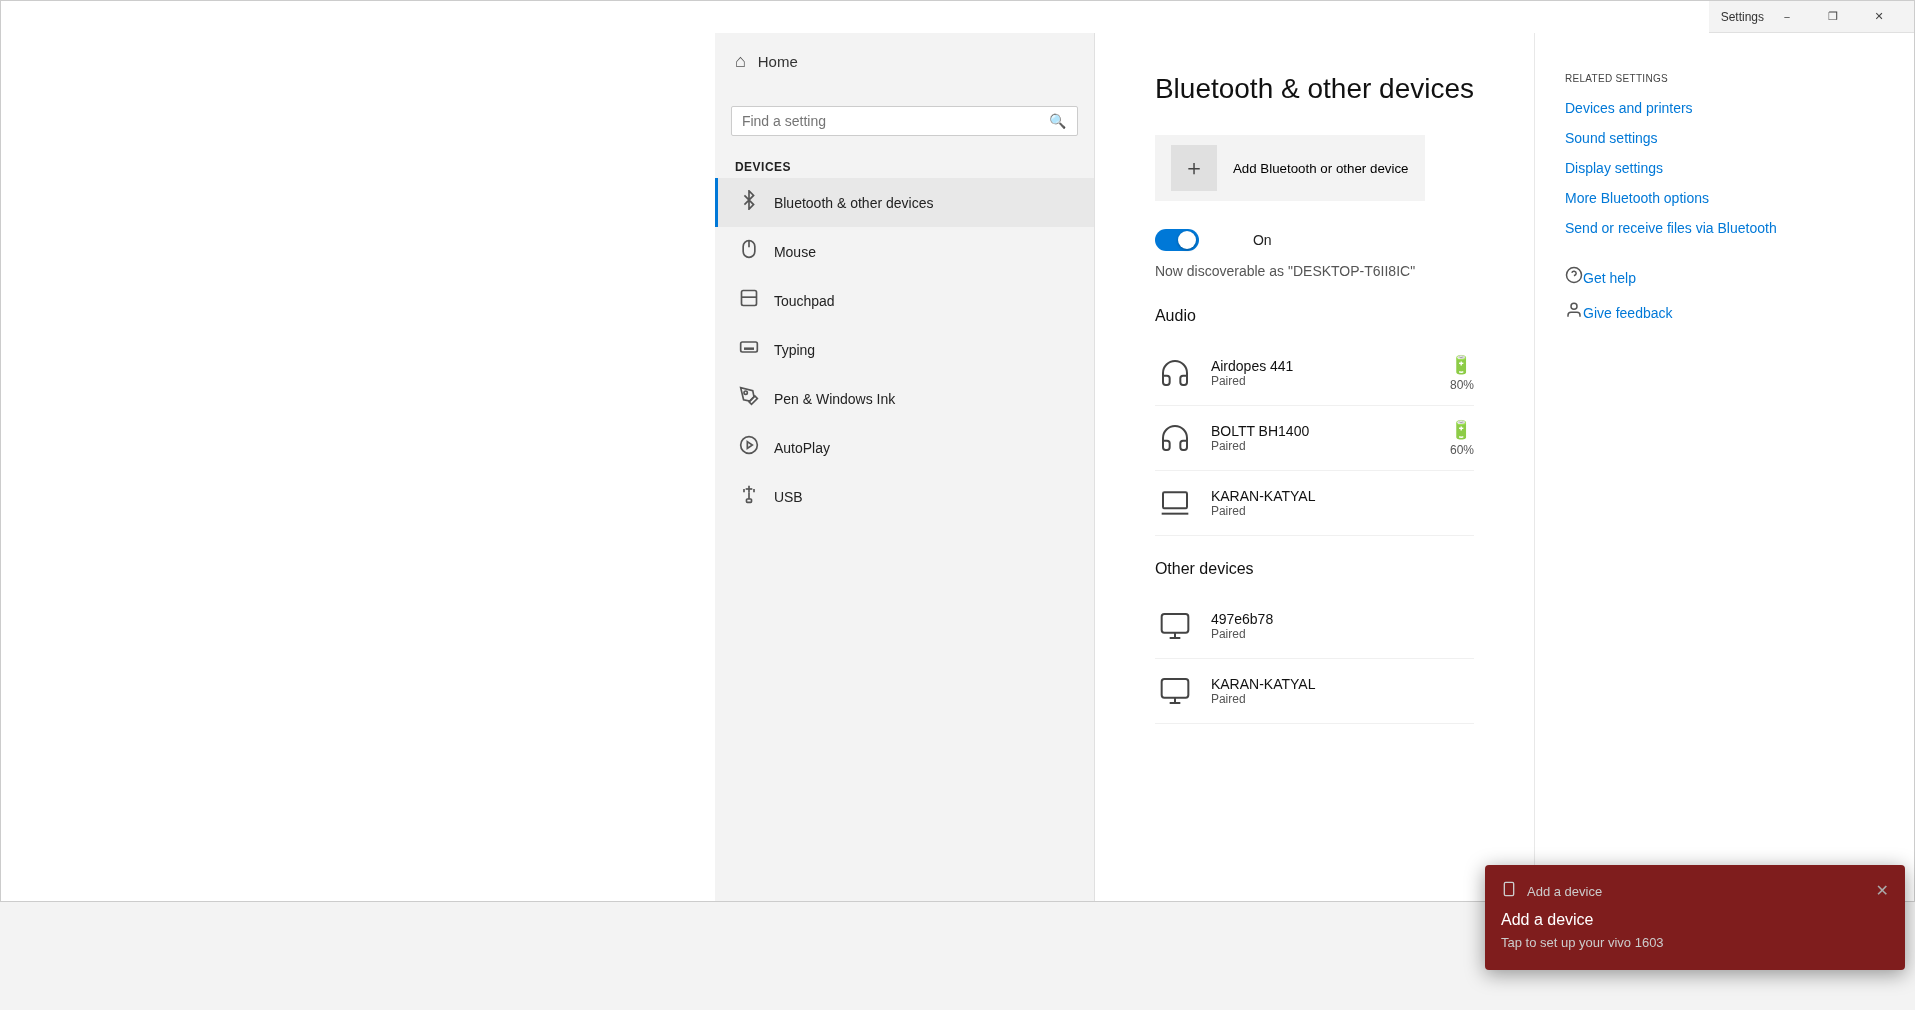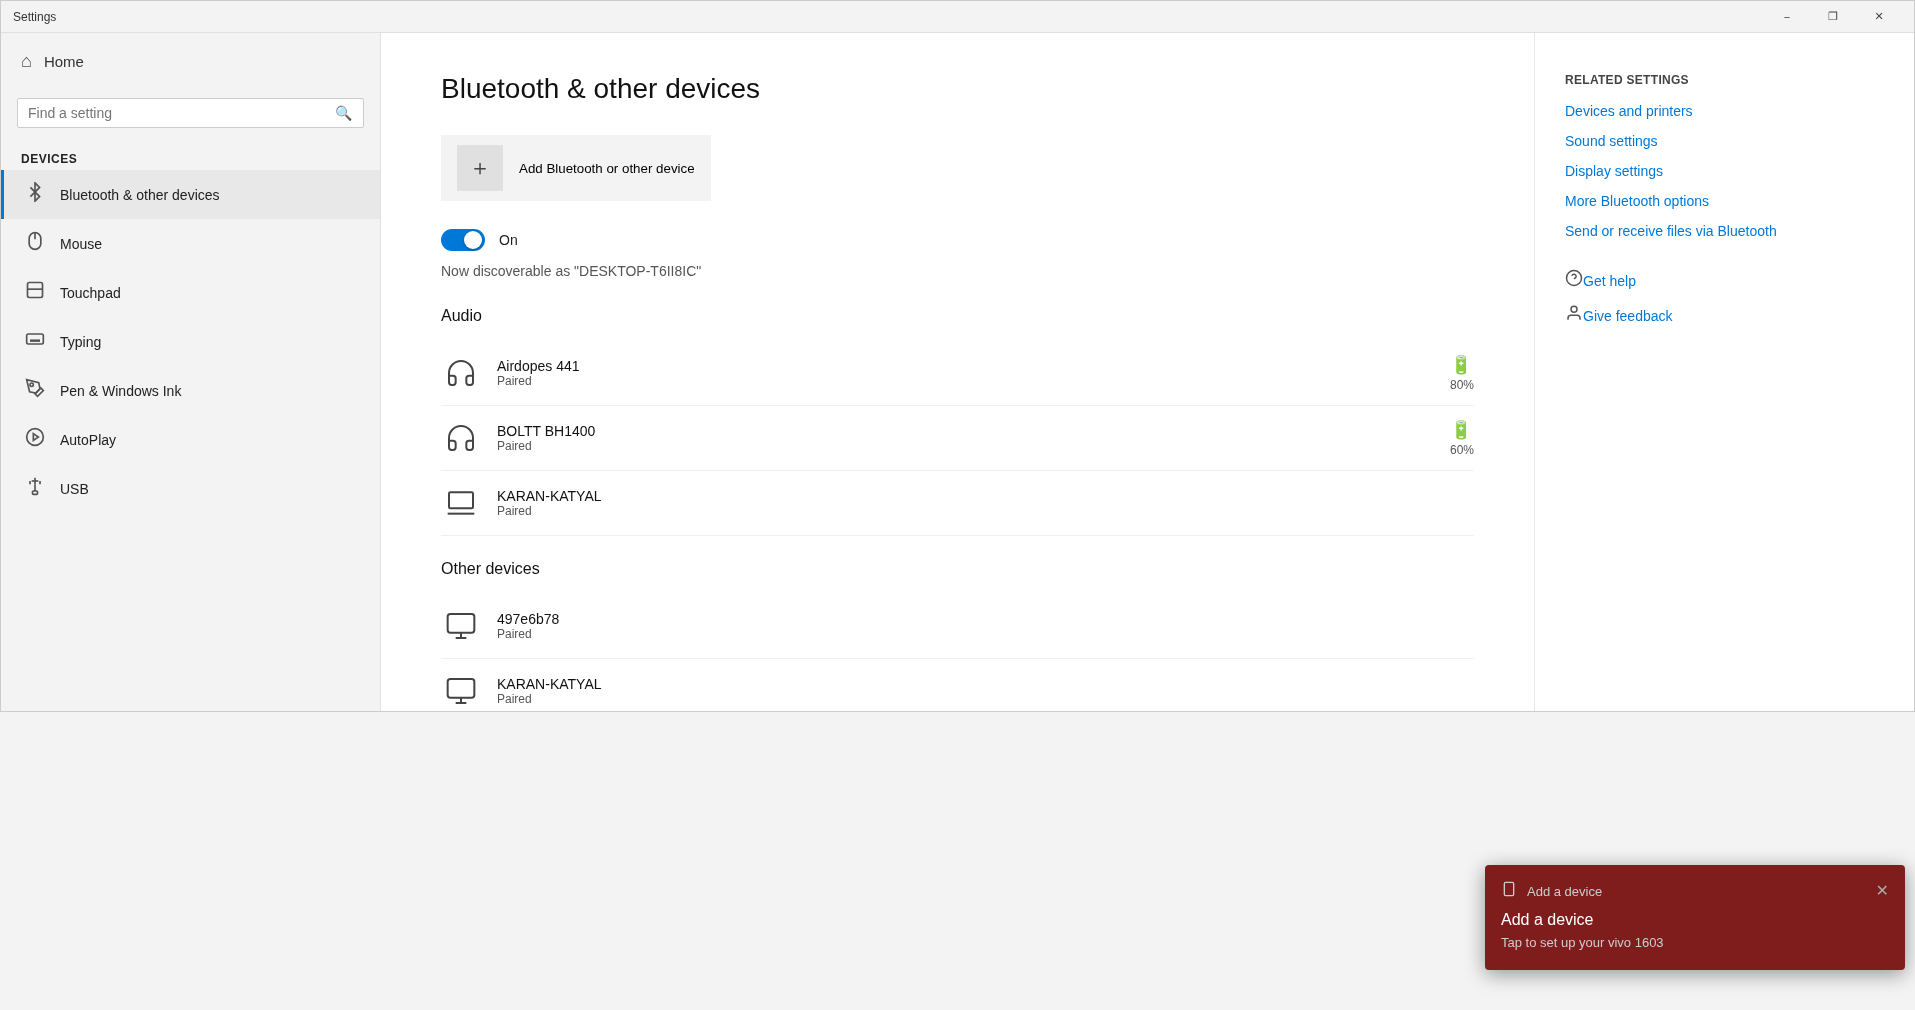--- a/index.html
+++ b/index.html
@@ -8,25 +8,26 @@
       background: #f3f3f3;
       width: 1915px;
       height: 1010px;
       overflow: hidden;
       position: relative;
     }
 
     
     .window {
       width: 1915px;
-      height: 712px;
+      height: 902px;
       background: #fff;
       display: flex;
       flex-direction: column;
       border: 1px solid #ccc;
+      align-items: flex-end;
     }
 
     .titlebar {
       height: 32px;
       background: #f3f3f3;
       display: flex;
       align-items: center;
       padding: 0 12px;
       border-bottom: 1px solid #e0e0e0;
       justify-content: space-between;
@@ -86,21 +87,21 @@
       font-size: 18px;
       color: #555;
     }
 
     .sidebar-home-label {
       font-size: 15px;
       color: #333;
     }
 
     .search-box {
-      margin: 8px 16px 16px 16px;
+      margin: 16px 16px 16px 16px;
       display: flex;
       align-items: center;
       background: #fff;
       border: 1px solid #ccc;
       border-radius: 2px;
       padding: 6px 10px;
       gap: 8px;
     }
 
     .search-box input {
@@ -222,20 +223,21 @@
       border-radius: 50%;
       position: absolute;
       top: 2px;
       right: 3px;
       box-shadow: 0 1px 3px rgba(0,0,0,0.3);
     }
 
     .toggle-label {
       font-size: 14px;
       color: #222;
+      margin-left: 40px;
     }
 
     .discoverable-text {
       font-size: 14px;
       color: #555;
       margin-bottom: 28px;
     }
 
     
     .device-section-title {
@@ -300,22 +302,22 @@
     
     .right-panel {
       width: 380px;
       padding: 40px 30px;
       background: #fff;
       border-left: 1px solid #e8e8e8;
       flex-shrink: 0;
     }
 
     .related-title {
-      font-size: 12px;
-      font-weight: 700;
+      font-size: 10px;
+      font-weight: 400;
       color: #444;
       margin-bottom: 16px;
       text-transform: uppercase;
       letter-spacing: 0.3px;
     }
 
     .related-link {
       display: block;
       font-size: 14px;
       color: #0078d7;

